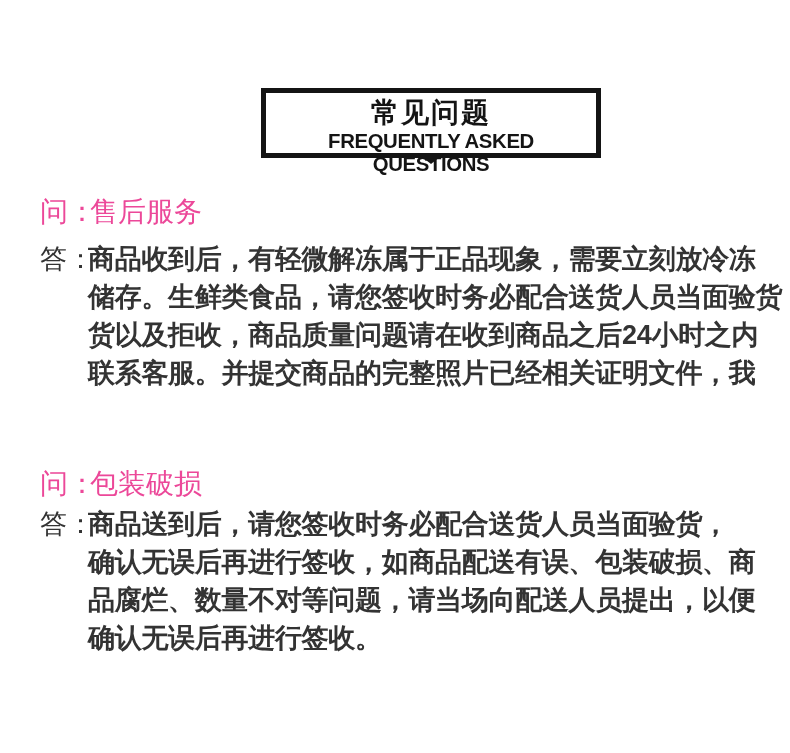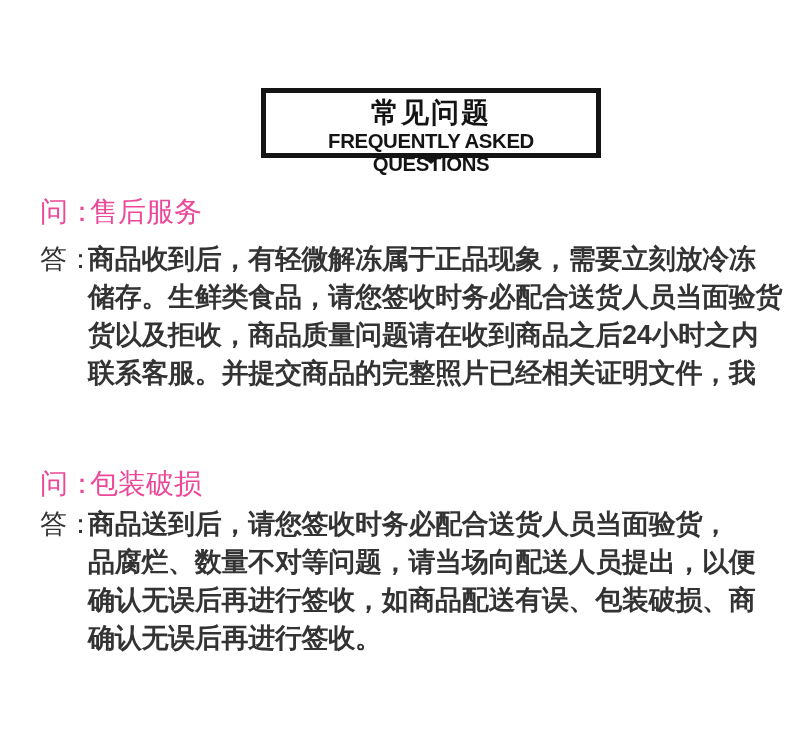--- a/index.html
+++ b/index.html
@@ -78,19 +78,19 @@
   </div>
 
   <div class="question-row q2">
     <span class="q-label">问：</span><span>包装破损</span>
   </div>
 
   <div class="answer-block a2">
     <span class="ans-label">答：</span>
     <div class="ans-lines">
         <div class="ans-line">商品送到后，请您签收时务必配合送货人员当面验货，</div>
+        <div class="ans-line">确认无误后再进行签收，如商品配送有误、包装破损、商</div>
         <div class="ans-line">品腐烂、数量不对等问题，请当场向配送人员提出，以便</div>
-        <div class="ans-line">确认无误后再进行签收，如商品配送有误、包装破损、商</div>
         <div class="ans-line">确认无误后再进行签收。</div>
       </div>
   </div>
 
 </div>
 
 </body></html>

